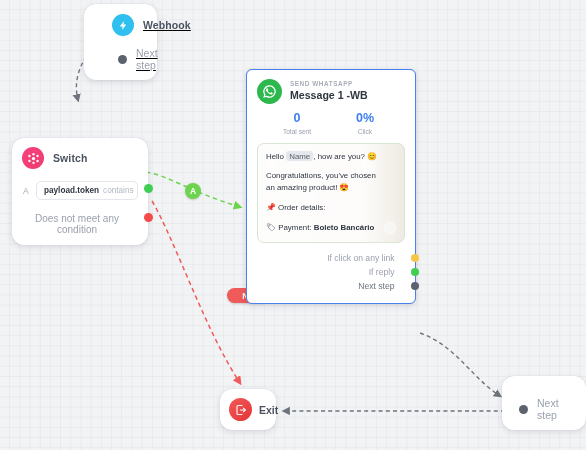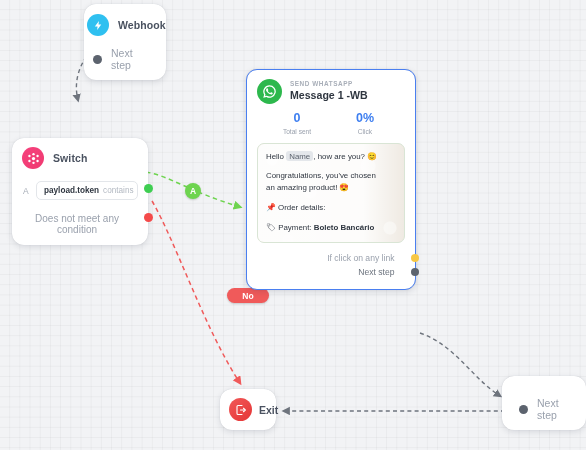--- a/index.html
+++ b/index.html
@@ -69,22 +69,23 @@
     height: 9px;
     border-radius: 50%;
     flex: none;
   }
   .dot-grey { background: #5c636e; }
 
   
   #node-webhook {
     left: 84px;
     top: 4px;
-    width: 82px;
-    padding: 10px 11px 9px 3px;
+    width: 73px;
+    padding: 10px 11px 9px 28px;
+    text-decoration: underline;
   }
   .icon-circle {
     width: 22px;
     height: 22px;
     border-radius: 50%;
     display: flex;
     align-items: center;
     justify-content: center;
     flex: none;
   }
@@ -148,21 +149,21 @@
   .h-red   { background: #f44a4a; }
   .h-yellow{ background: #f7c744; }
   .h-dark  { background: #5c636e; }
 
   
   #node-whatsapp {
     left: 246px;
     top: 69px;
     width: 170px;
     border: 1.6px solid #4a7ff0;
-    border-radius: 11px;
+    border-radius: 6px;
     background: #fff;
     padding: 9px 10px 10px 10px;
   }
   .wa-head {
     display: flex;
     align-items: center;
     gap: 8px;
   }
   .ic-whatsapp { background: #2db84d; width: 25px; height: 25px; }
   .wa-kicker {
@@ -433,20 +434,24 @@
         <span>🏷 Payment: </span><span class="bold">Boleto Bancário</span>
       </div>
     </div>
 
     <div class="wa-outputs">
       <div class="out-row">
         <span class="out-label">If click on any link</span>
         <span class="out-dot h-yellow"></span>
       </div>
       <div class="out-row">
+        <span class="out-label">If reply</span>
+        <span class="out-dot h-green"></span>
+      </div>
+      <div class="out-row">
         <span class="out-label dark">Next step</span>
         <span class="out-dot h-dark"></span>
       </div>
     </div>
   </div>
 
   <div class="node" id="node-exit">
     <span class="icon-circle ic-exit">
       <svg width="12" height="12" viewBox="0 0 24 24" fill="none" stroke="#ffffff" stroke-width="2.2" stroke-linecap="round" stroke-linejoin="round">
         <path d="M14 3 H6 a2 2 0 0 0-2 2 v14 a2 2 0 0 0 2 2 h8"></path>

